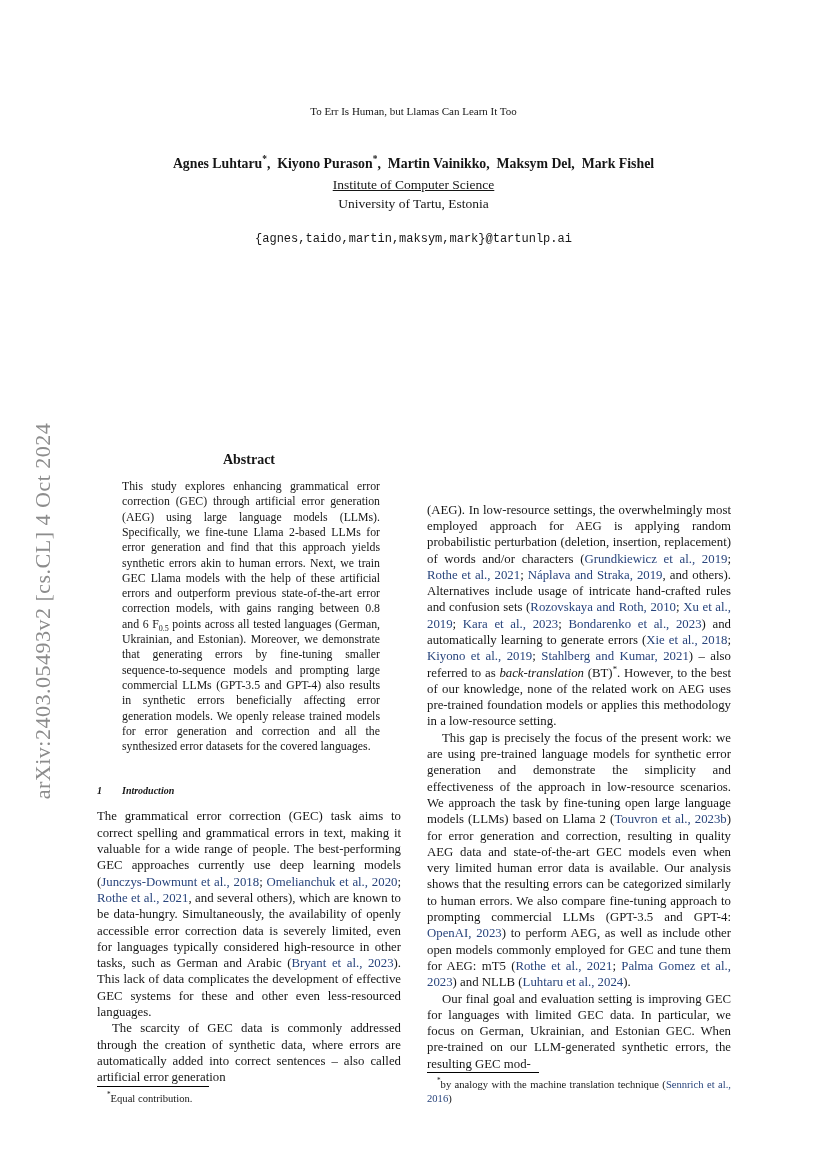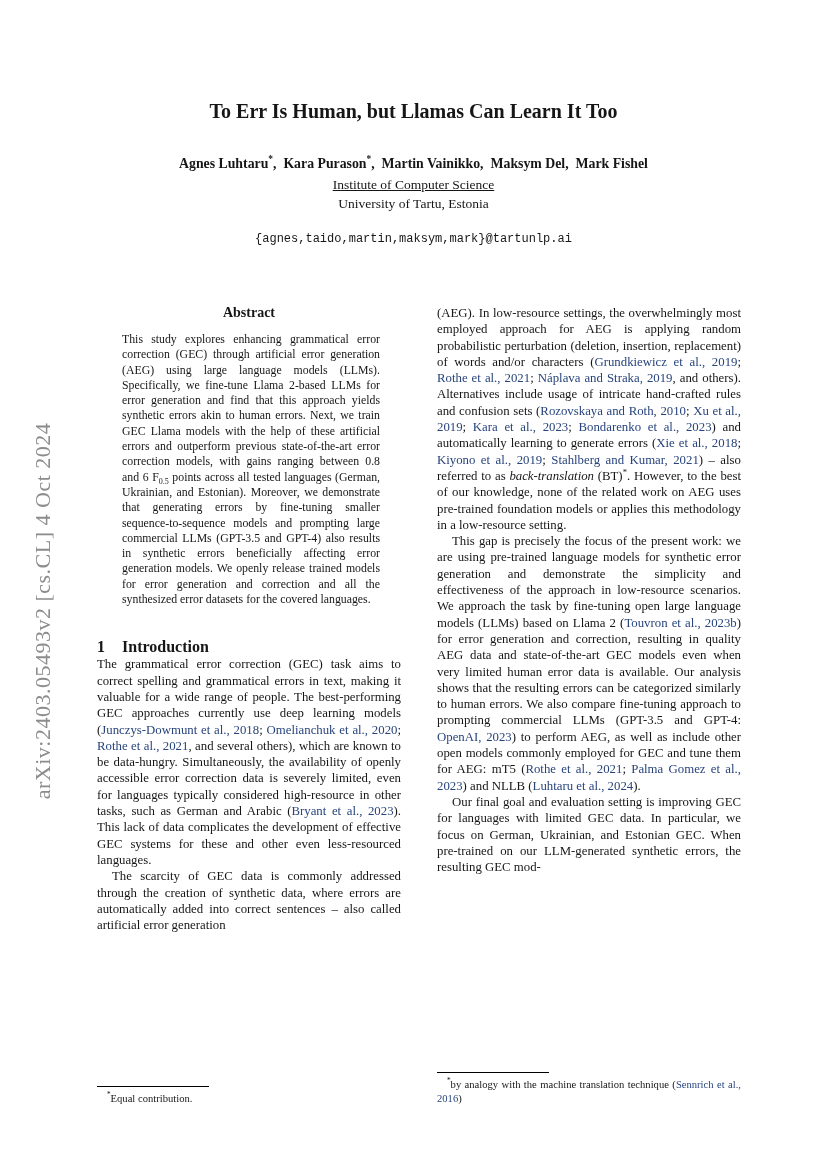--- a/index.html
+++ b/index.html
@@ -23,45 +23,46 @@
     left:-237px;top:598px;width:560px;
     text-align:center;
     transform:rotate(-90deg);
     font-size:22px;letter-spacing:.5px;
     color:var(--watermark);
     white-space:nowrap;
   }
 
   
   .header{margin-top:100px;text-align:center;}
-  .title{font-size:20px;font-weight:bold;line-height:22px;}
+  .title{font-size:11px;font-weight:normal;line-height:22px;}
   .authors{margin-top:33px;font-size:13.8px;font-weight:bold;line-height:18px;}
   .affil{font-size:13.5px;line-height:19px;}
   .affil.first{margin-top:2px;text-decoration:underline;}
   .email{
     font-family:"Liberation Mono","DejaVu Sans Mono",monospace;
     font-size:12px;margin-top:18px;line-height:16px;
   }
 
   
   .columns{
-    display:flex;gap:36px;
+    display:flex;gap:26px;
     width:634px;height:800px;
     margin:58px 0 0 97px;
+    align-items:flex-end;
   }
   .col{width:304px;flex:0 0 304px;display:flex;flex-direction:column;}
 
   .abstract{margin-bottom:6px;}
   .abs-heading{text-align:center;font-weight:bold;font-size:14px;margin-bottom:11px;}
   .abs-body{
     font-size:11.8px;line-height:15.3px;text-align:justify;
     padding:0 21px 0 25px;
   }
 
-  .sec-heading{font-size:16px;font-weight:bold;margin-top:25px;}
+  .sec-heading{font-size:10px;font-weight:bold;margin-top:25px;margin-bottom:12px;font-style:italic;}
   .sec-num{display:inline-block;min-width:25px;}
 
   .body-par{font-size:12.8px;line-height:16.3px;text-align:justify;text-indent:15px;}
   .body-par.noindent{text-indent:0;}
 
   .footnote-block{margin-top:auto;}
   .footnote-rule{width:112px;border-top:1px solid #000;margin-bottom:5px;}
   .footnote-text{font-size:10.6px;line-height:13.5px;text-align:justify;text-indent:10px;font-family:Liberation Serif, serif;}
 
   
@@ -72,21 +73,21 @@
 </style>
 </head>
 <body>
 
 <div class="page">
 
   <div class="watermark">arXiv:2403.05493v2  [cs.CL]  4 Oct 2024</div>
 
   <div class="header">
     <h1 class="title">To Err Is Human, but Llamas Can Learn It Too</h1>
-    <div class="authors"><span>Agnes Luhtaru</span><span class="sup">*</span><span>, Kara Purason</span><span class="sup">*</span><span>, Martin Vainikko, Maksym Del, Mark Fishel</span></div>
+    <div class="authors"><span>Agnes Luhtaru</span><span class="sup">*</span><span>, Kiyono Purason</span><span class="sup">*</span><span>, Martin Vainikko, Maksym Del, Mark Fishel</span></div>
     <div class="affil first">Institute of Computer Science</div>
     <div class="affil">University of Tartu, Estonia</div>
     <div class="email">{agnes,taido,martin,maksym,mark}@tartunlp.ai</div>
   </div>
 
   <div class="columns">
 
     <div class="col">
       <div class="abstract">
         <div class="abs-heading">Abstract</div>

